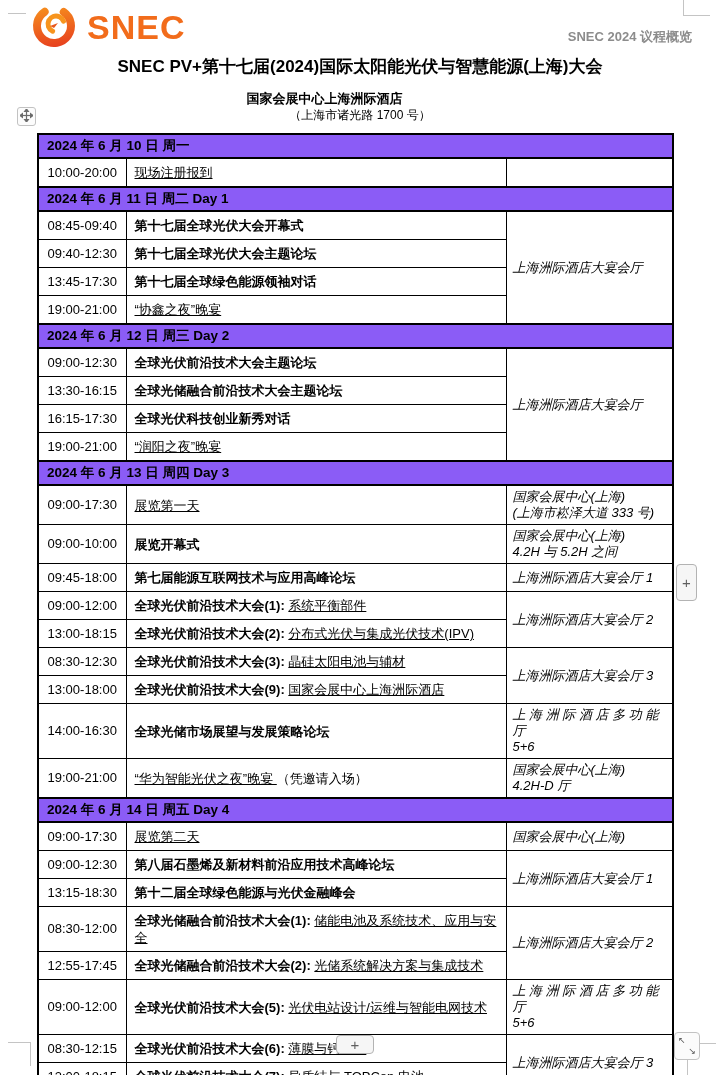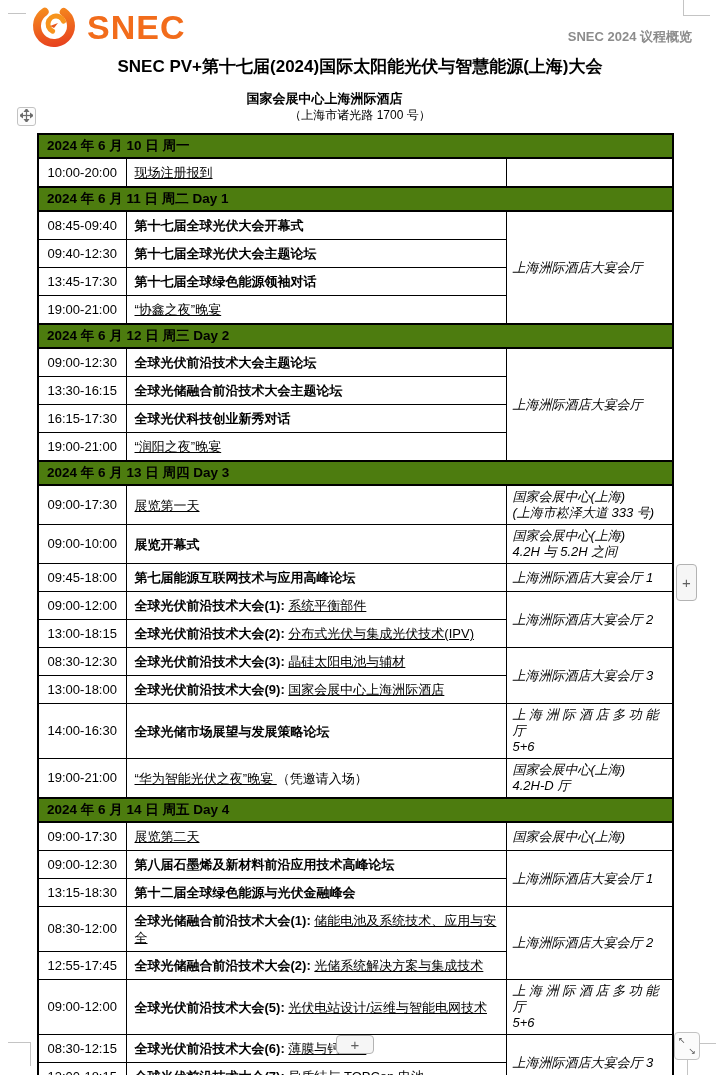--- a/index.html
+++ b/index.html
@@ -15,21 +15,21 @@
   .doc-venue{position:absolute;top:90px;left:0;width:649px;text-align:center;font-size:13px;font-weight:bold;}
   .doc-address{position:absolute;top:107px;left:0;width:720px;text-align:center;font-size:12px;}
   
   .agenda{
     position:absolute;top:133px;left:37px;width:635px;
     border-collapse:collapse;table-layout:fixed;font-size:13px;
     border:2px solid #000;
   }
   .agenda td{border:1px solid #000;vertical-align:middle;}
   .day-header td{
-    background:#4d7c0f;font-weight:bold;font-size:13.5px;
+    background:#8b5cf6;font-weight:bold;font-size:13.5px;
     padding:2px 8px;height:18px;border-top:2px solid #000;border-bottom:2px solid #000;
   }
   .time-cell{width:88px;text-align:center;padding:5px 2px;line-height:16px;white-space:nowrap;}
   .event-cell{width:380px;padding:5px 8px;line-height:17px;}
   .loc-cell{width:167px;padding:3px 6px;line-height:16px;font-style:italic;}
   .seg-b{font-weight:bold;}
   .seg-r{font-weight:normal;text-decoration:underline;}
   .seg-i{font-weight:normal;}
   .seg-m{
     font-weight:normal;

